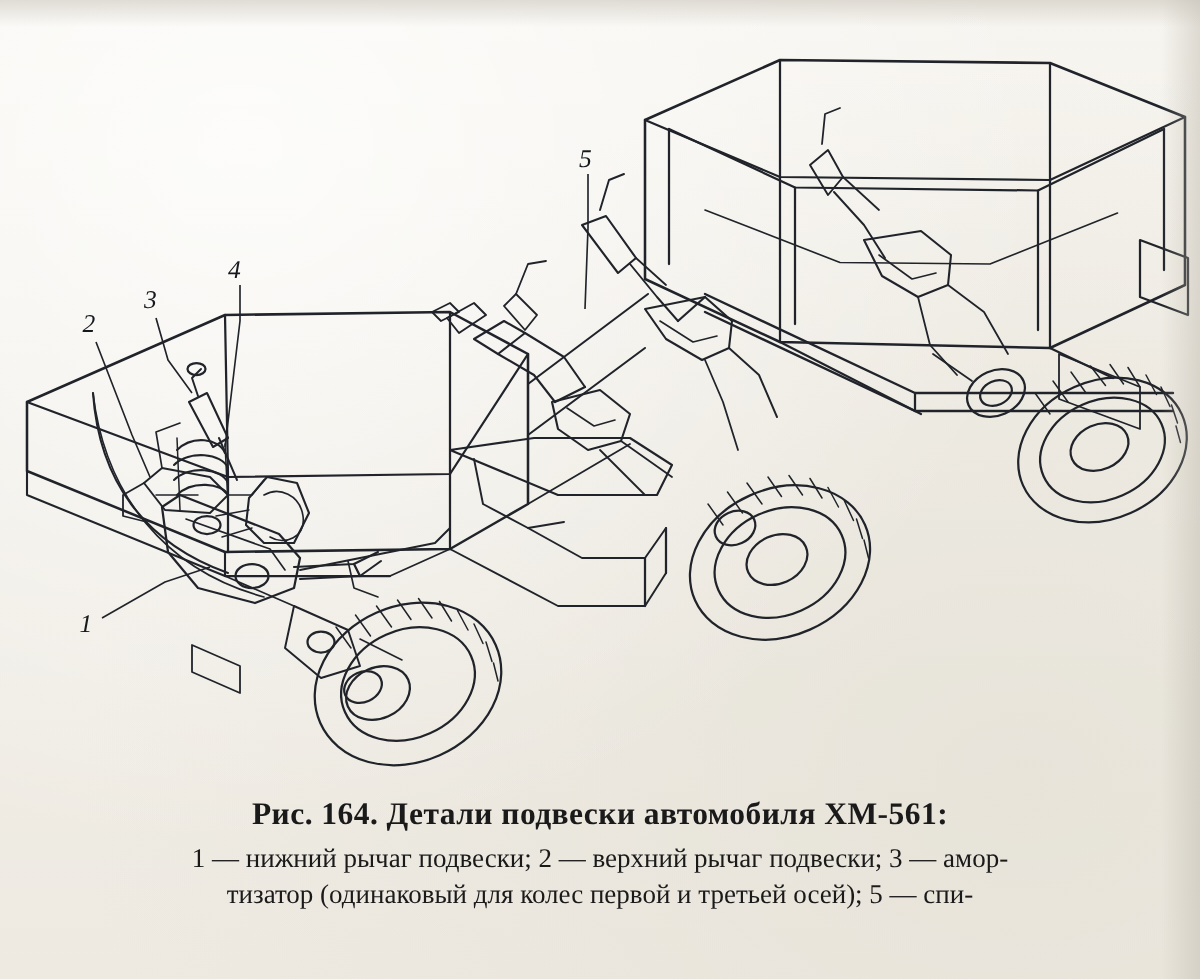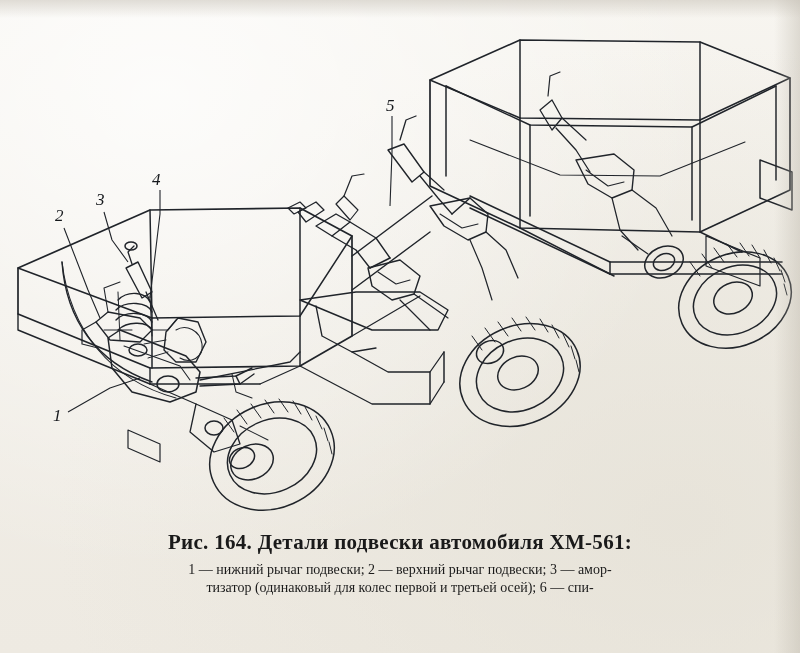--- a/index.html
+++ b/index.html
@@ -47,21 +47,21 @@
   #caption-title {
     font-size: 21px;
     letter-spacing: 0.3px;
     color: #1a1a1a;
     font-family: "Liberation Serif", serif;
     font-weight: 700;
     margin: 0 0 6px 0;
     padding: 0 40px;
   }
   #caption-legend {
-    font-size: 14px;
+    font-size: 18px;
     line-height: 1.32;
     color: #1a1a1a;
     font-family: "Liberation Serif", serif;
     padding: 0 28px;
     text-align: justify;
     text-align-last: center;
   }
   .legend-line {
     display: block;
     white-space: nowrap;
@@ -270,19 +270,19 @@
     <div class="callout-label" style="left:55px; top:206px;">2</div>
     <div class="callout-label" style="left:96px; top:190px;">3</div>
     <div class="callout-label" style="left:152px; top:170px;">4</div>
     <div class="callout-label" style="left:386px; top:96px;">5</div>
   </div>
 
   <div id="caption-block">
     <div id="caption-title">Рис. 164. Детали подвески автомобиля ХМ-561:</div>
     <div id="caption-legend">
       <span class="legend-line">1 — нижний рычаг подвески; 2 — верхний рычаг подвески; 3 — амор-</span>
-      <span class="legend-line">тизатор (одинаковый для колес первой  и  третьей осей); 6 — спи-</span>
+      <span class="legend-line">тизатор (одинаковый для колес первой  и  третьей осей); 5 — спи-</span>
     </div>
   </div>
 
   <div id="scan-shadow"></div>
   <div id="scan-shadow-top"></div>
 </div>
 
 </body></html>

